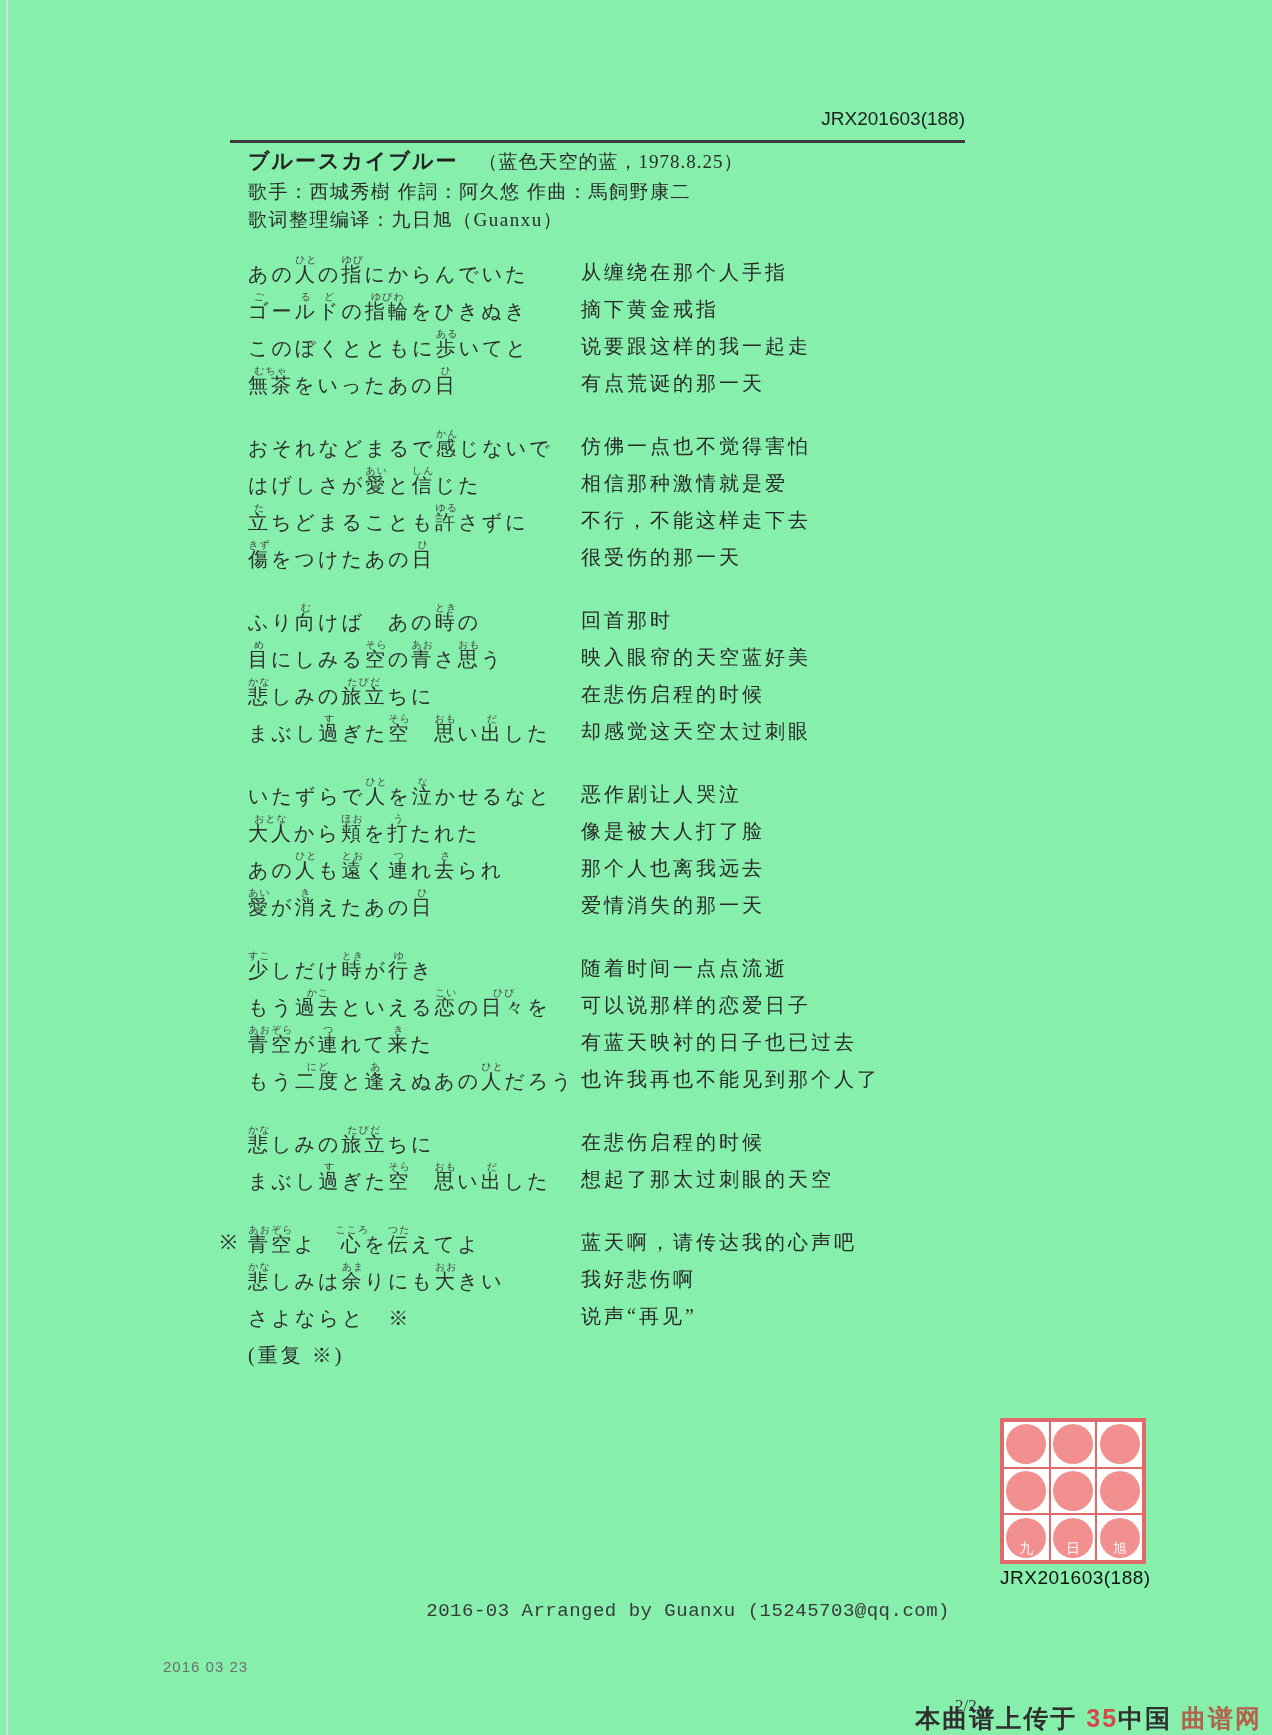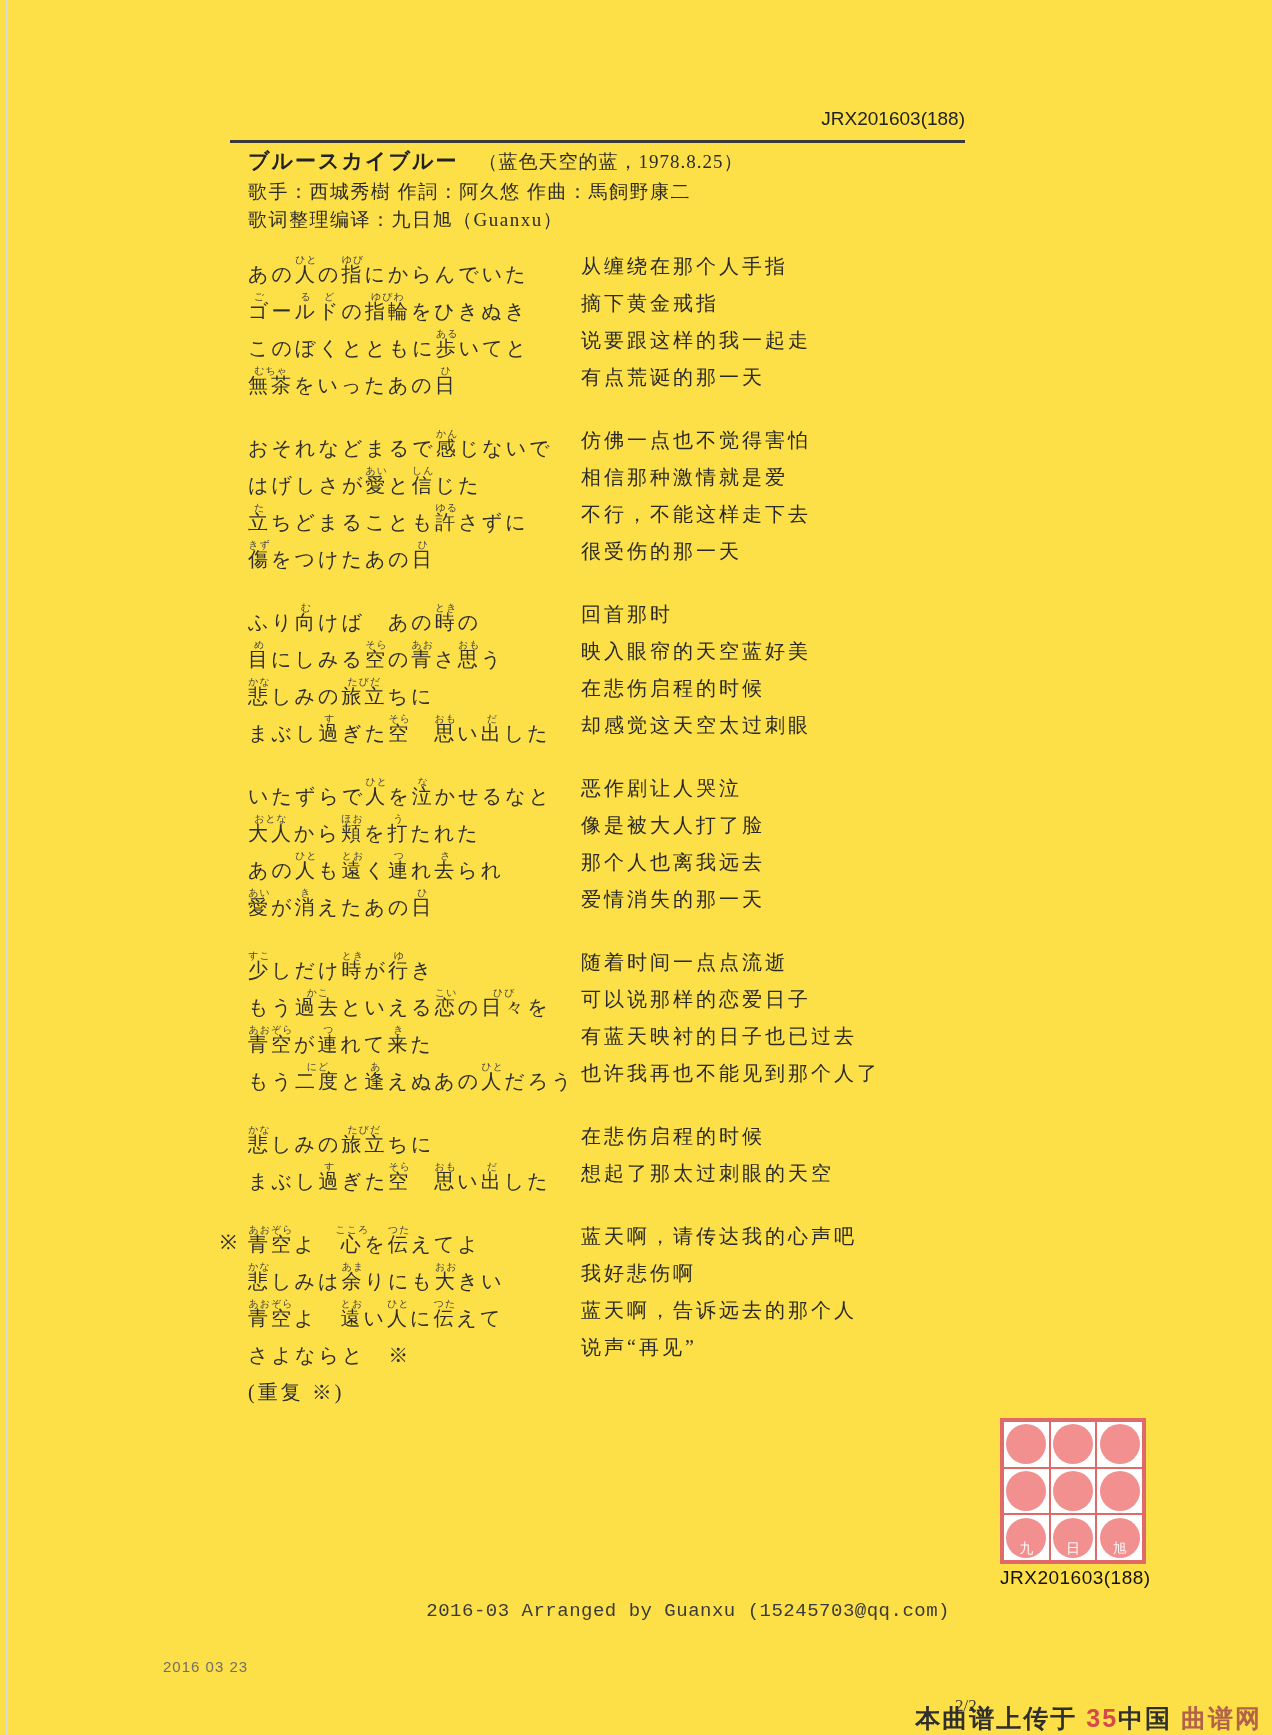--- a/index.html
+++ b/index.html
@@ -1,17 +1,17 @@
 <!DOCTYPE html>
 <html style="--stamp-circle: #f29090; --stamp-grid: #e06a6a;"><head>
 <meta charset="utf-8">
 <style>
   html,body { margin:0; padding:0; background:#e8e8e8; }
   .page {
-    position:relative; width:1272px; height:1735px; background:#fde047;
+    position:relative; width:1272px; height:1735px; background:#86efac;
     overflow:hidden; font-family:"Liberation Serif", serif; color:#2e2e2e;
   }
   .scan-edge { position:absolute; left:6px; top:0; width:2px; height:100%; background:#d9d9d9; }
 
   .doc-code {
     position:absolute; top:108px; left:700px; width:265px; text-align:right;
     font-family:"Liberation Sans", sans-serif; font-size:19px; color:#222;
   }
   .head-rule { position:absolute; left:230px; top:140px; width:735px; height:3px; background:#3a3a3a; }
 
@@ -22,21 +22,21 @@
   .editor  { position:absolute; left:248px; top:207px; font-size:19px; letter-spacing:1.5px; color:#2b2b2b; white-space:nowrap; }
 
   .lyrics { position:absolute; left:248px; top:250px; width:800px; }
   .verse { margin-bottom:26px; }
   .lyric-row { position:relative; height:37px; }
   .jp {
     position:absolute; left:0; bottom:2px; font-size:20px; letter-spacing:3px;
     white-space:nowrap; line-height:22px; color:#2e2e2e;
   }
   .cn {
-    position:absolute; left:333px; bottom:10px; font-size:20px; letter-spacing:3px;
+    position:absolute; left:333px; bottom:4px; font-size:20px; letter-spacing:3px;
     white-space:nowrap; line-height:22px; color:#2a2a2a;
   }
   .marker { position:absolute; left:-28px; bottom:2px; font-size:20px; color:#2e2e2e; }
   ruby { ruby-align:center; }
   rt { font-size:10px; letter-spacing:1px; color:#444; transform:translateY(2px); }
 
   .stamp { position:absolute; left:1000px; top:1418px; width:150px; }
   .stamp-grid {
     width:146px; height:146px; box-sizing:border-box;
     border:3px solid var(--stamp-grid,#e06a6a);
@@ -197,24 +197,20 @@
         <div class="lyric-row">
           <span class="marker">※</span>
           <span class="jp"><ruby>青空<rt>あおぞら</rt></ruby>よ　<ruby>心<rt>こころ</rt></ruby>を<ruby>伝<rt>つた</rt></ruby>えてよ</span>
           <span class="cn">蓝天啊，请传达我的心声吧</span>
         </div>
         <div class="lyric-row">
           <span class="jp"><ruby>悲<rt>かな</rt></ruby>しみは<ruby>余<rt>あま</rt></ruby>りにも<ruby>大<rt>おお</rt></ruby>きい</span>
           <span class="cn">我好悲伤啊</span>
         </div>
         <div class="lyric-row">
-          <span class="jp"><ruby>青空<rt>あおぞら</rt></ruby>よ　<ruby>遠<rt>とお</rt></ruby>い<ruby>人<rt>ひと</rt></ruby>に<ruby>伝<rt>つた</rt></ruby>えて</span>
-          <span class="cn">蓝天啊，告诉远去的那个人</span>
-        </div>
-        <div class="lyric-row">
           <span class="jp">さよならと　※</span>
           <span class="cn">说声“再见”</span>
         </div>
         <div class="lyric-row">
           <span class="jp">(重复 ※)</span>
         </div>
       </div>
     </div>
 
   <div class="stamp">

